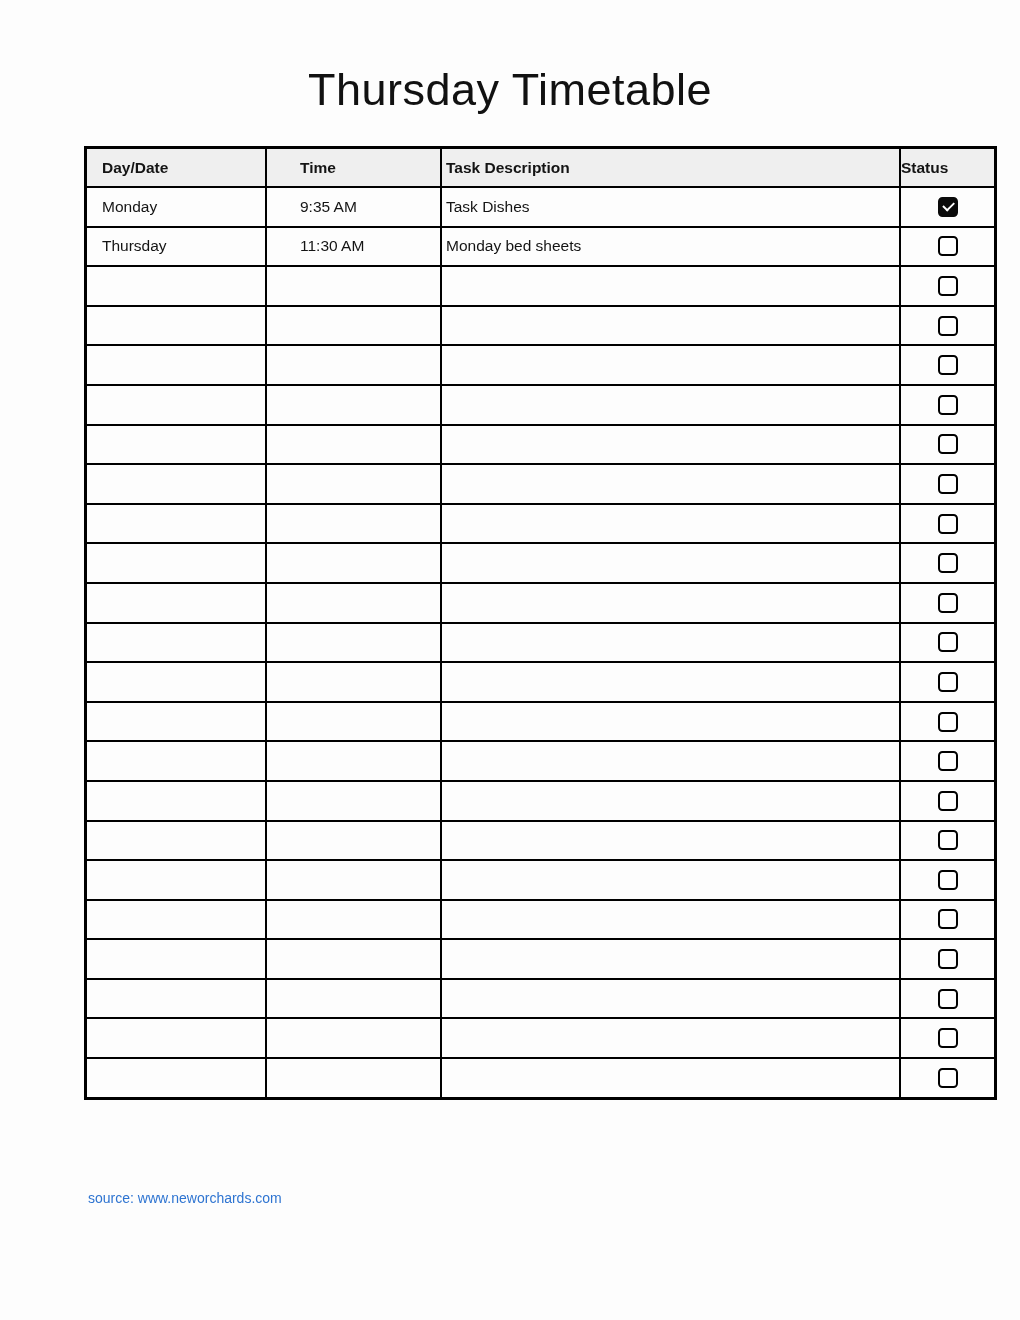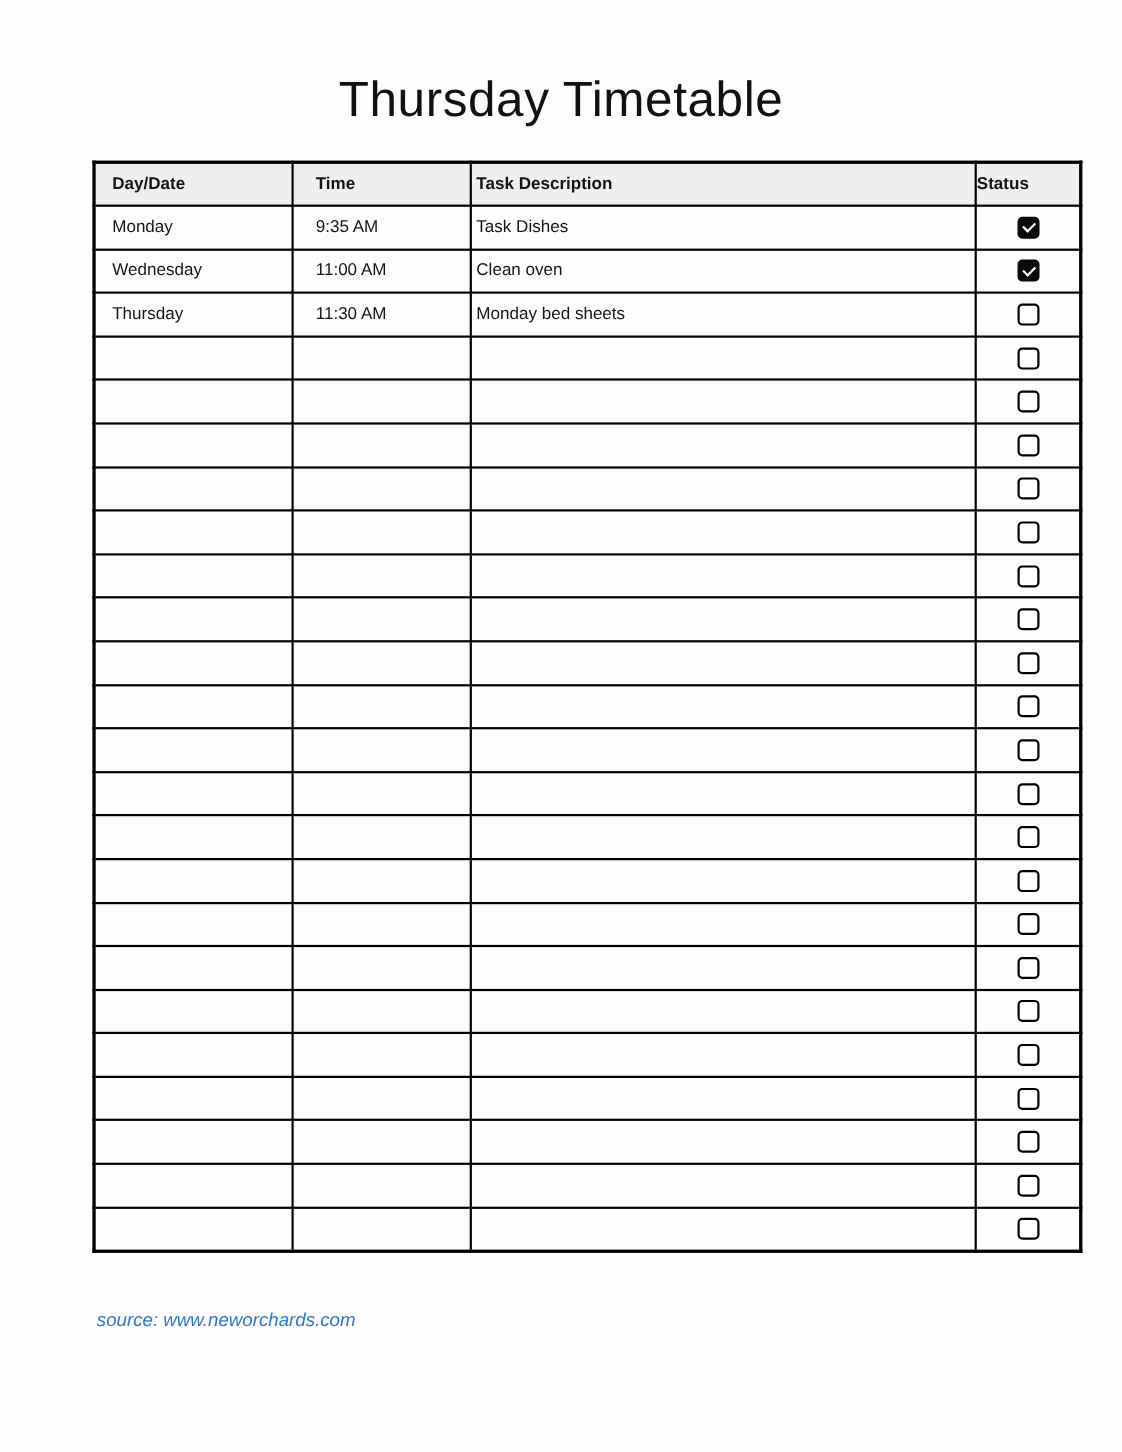--- a/index.html
+++ b/index.html
@@ -46,21 +46,21 @@
   }
   .timetable thead th {
     background: var(--header-bg);
     font-weight: 700;
     text-align: left;
     height: 37px;
   }
   .timetable tbody td { height: 37.6px; }
 
   .col-day   { width: 163px; padding-left: 15px; }
-  .col-time  { width: 140px; padding-left: 20px; }
+  .col-time  { width: 140px; padding-left: 33px; }
   .col-task  { width: 453px; padding-left: 4px;  }
   .col-status{ width: 93px;  padding-left: 0; text-align: center; }
 
   .checkbox {
     position: relative;
     display: inline-block;
     width: 16px; height: 16px;
     border: 2.5px solid var(--border-color);
     border-radius: 4.5px;
     background: #fff;
@@ -76,22 +76,21 @@
     left: 3px; top: 3.5px;
     width: 8.5px; height: 4.5px;
     border-left: 2.6px solid #fff;
     border-bottom: 2.6px solid #fff;
     transform: rotate(-45deg);
   }
 
   .source {
     position: absolute;
     top: 1190px; left: 88px;
-    font-size: 17px;
-    font-style: italic;
+    font-size: 14px;
     color: var(--source-color);
     cursor: pointer;
   }
 </style>
 </head>
 <body style="background: rgb(253, 253, 253);">
 
 <div class="page">
 
   <h1 class="title">Thursday Timetable</h1>
@@ -106,26 +105,20 @@
       </tr>
     </thead>
     <tbody id="table-body">
         <tr>
           <td class="col-day">Monday</td>
           <td class="col-time">9:35 AM</td>
           <td class="col-task">Task Dishes</td>
           <td class="col-status"><span class="checkbox checked" role="checkbox" aria-checked="true"></span></td>
         </tr>
         <tr>
-          <td class="col-day">Wednesday</td>
-          <td class="col-time">11:00 AM</td>
-          <td class="col-task">Clean oven</td>
-          <td class="col-status"><span class="checkbox checked" role="checkbox" aria-checked="true"></span></td>
-        </tr>
-        <tr>
           <td class="col-day">Thursday</td>
           <td class="col-time">11:30 AM</td>
           <td class="col-task">Monday bed sheets</td>
           <td class="col-status"><span class="checkbox" role="checkbox" aria-checked="false"></span></td>
         </tr>
         <tr>
           <td class="col-day"></td>
           <td class="col-time"></td>
           <td class="col-task"></td>
           <td class="col-status"><span class="checkbox" role="checkbox" aria-checked="false"></span></td>

